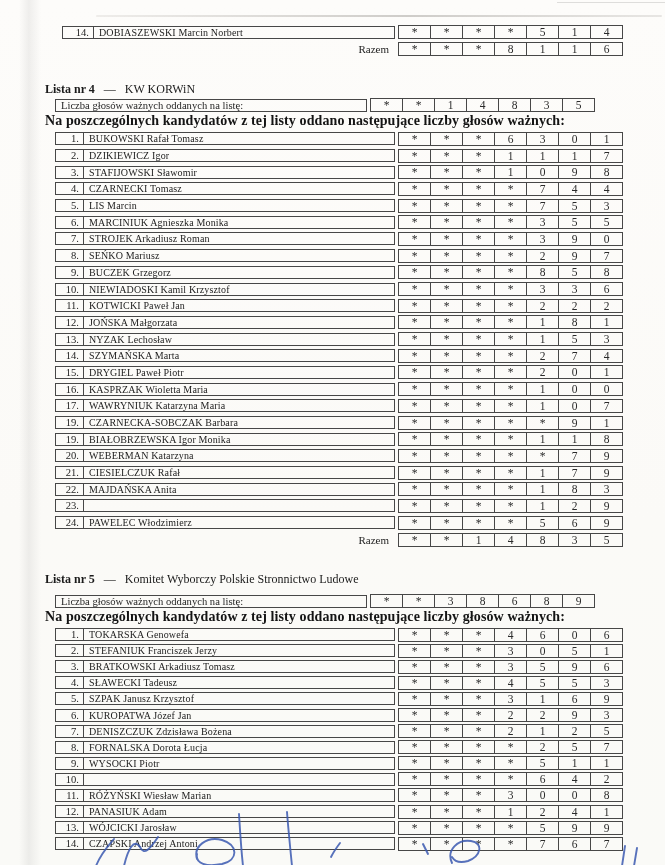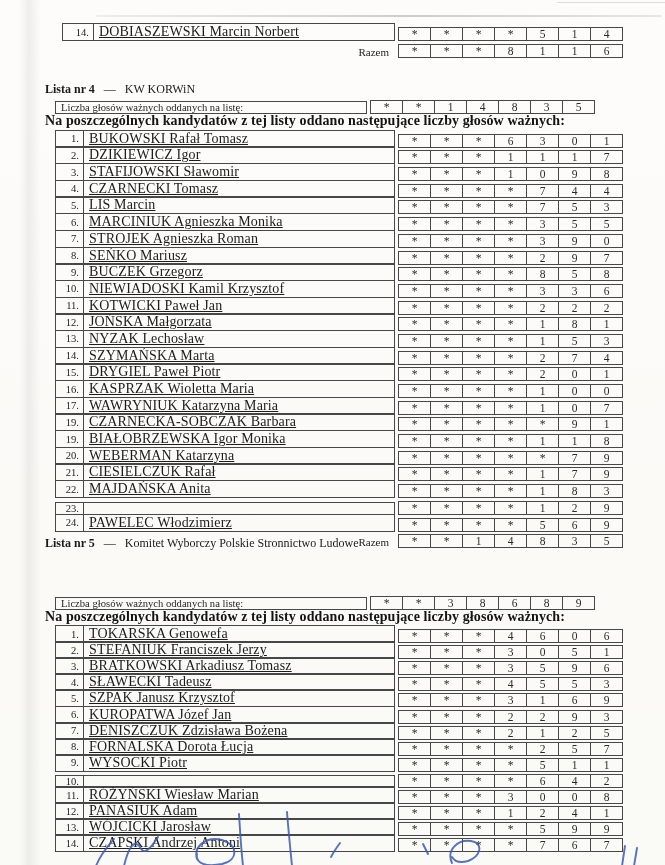--- a/index.html
+++ b/index.html
@@ -12,27 +12,27 @@
     color:#1e1e1e; overflow:hidden;
   }
   
   .scan-left { position:absolute; left:19px; top:0; width:22px; height:100%;
     background:linear-gradient(90deg, rgba(0,0,0,0) 0%, rgba(70,70,70,0.08) 45%, rgba(0,0,0,0) 100%); }
   .scan-topline { position:absolute; top:15px; left:96px; right:3px; height:2px; border-radius:2px;
     background:linear-gradient(90deg, rgba(110,100,90,0.10), rgba(100,95,88,0.30) 55%, rgba(100,95,88,0.14)); }
   .scan-topcorner { position:absolute; top:2px; right:0; width:108px; height:1px; background:rgba(0,0,0,0.12); }
 
   
-  .row { display:flex; height:17.7px; align-items:flex-end; }
+  .row { display:flex; height:17.7px; align-items:center; }
   .row + .row { margin-top:-1px; }
   .leftbox { display:flex; width:340px; border:1px solid #474747; }
   .num { width:28px; border-right:1px solid #474747; font-size:10.6px;
     display:flex; align-items:center; justify-content:flex-end; padding-right:4px; color:#242424; }
-  .name { flex:1; font-size:14px; padding-left:5px; display:flex; align-items:center;
-    white-space:nowrap; overflow:hidden; letter-spacing:0.15px; color:#1c1c1c;text-decoration:underline; }
+  .name { flex:1; font-size:10px; padding-left:5px; display:flex; align-items:center;
+    white-space:nowrap; overflow:hidden; letter-spacing:0.15px; color:#1c1c1c; }
   .gap { width:3px; }
   .grid { display:flex; }
   .cell { width:33px; border:1px solid #474747; display:flex; align-items:center;
     justify-content:center; font-size:11.5px; color:#2a2a2a; }
   .cell + .cell { margin-left:-1px; }
   .razem-label { width:340px; display:flex; align-items:center; justify-content:flex-end;
     padding-right:6px; font-size:11px; }
   .labelbox { width:312px; border:1px solid #474747; display:flex; align-items:center;
     padding-left:5px; font-size:10.6px; }
   .total-row { height:18px; }
@@ -41,21 +41,21 @@
   #top-table { position:absolute; left:62px; top:23px; }
   #top-table .row { height:18px; }
   #top-table .leftbox { width:333px; }
   #top-table .num { width:31px; }
   #top-table .razem-label { width:333px; }
 
   .heading { position:absolute; left:45px; font-size:12px; white-space:nowrap; color:#1b1b1b; }
   .heading .hb { font-weight:bold; }
   .heading .hd { margin:0 9px; }
   #h4 { top:82px; }
-  #h5 { top:536px; }
+  #h5 { top:572px; }
 
   .subheader { position:absolute; left:45px; font-weight:bold; font-size:14px;
     letter-spacing:0.1px; white-space:nowrap; color:#141414; }
   #t4-sub { top:113px; }
   #t5-sub { top:609px; }
 
   #t4-total { position:absolute; left:55px; top:96px; }
   #t4-rows  { position:absolute; left:55px; top:130px; }
   #t4-razem { position:absolute; left:55px; top:530.8px; }
   #t5-total { position:absolute; left:55px; top:592px; }
@@ -229,21 +229,21 @@
           <div class="cell">*</div>
           <div class="cell">3</div>
           <div class="cell">5</div>
           <div class="cell">5</div>
         </div>
       </div>
 
       <div class="row">
         <div class="leftbox">
           <div class="num">7.</div>
-          <div class="name">STROJEK Agnieszka Roman</div>
+          <div class="name">STROJEK Arkadiusz Roman</div>
         </div>
         <div class="gap"></div>
         <div class="grid">
           <div class="cell">*</div>
           <div class="cell">*</div>
           <div class="cell">*</div>
           <div class="cell">*</div>
           <div class="cell">3</div>
           <div class="cell">9</div>
           <div class="cell">0</div>

